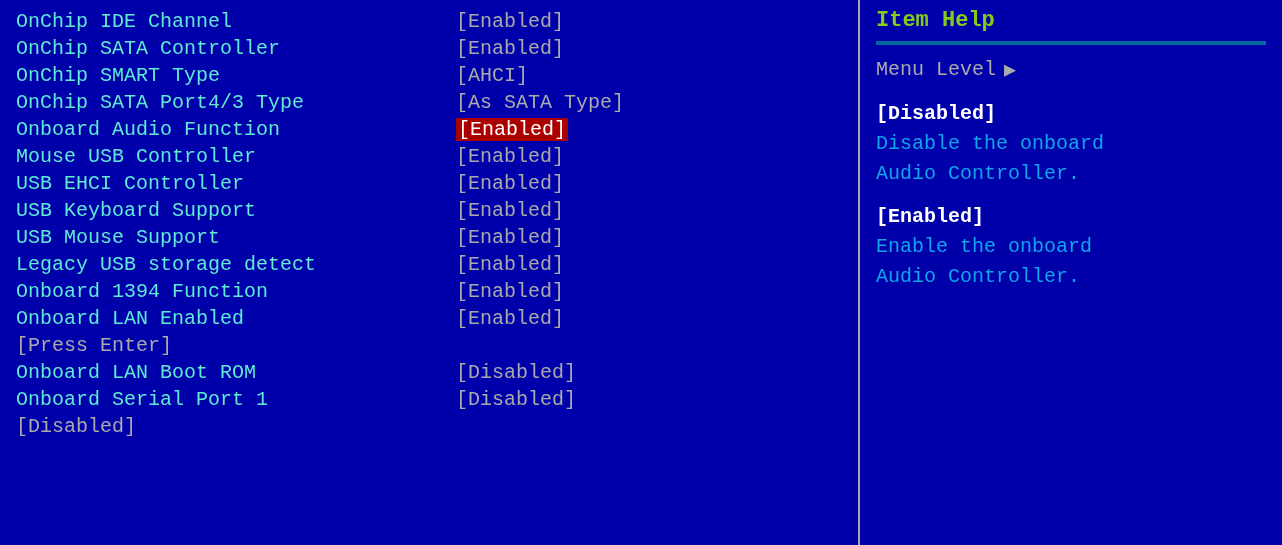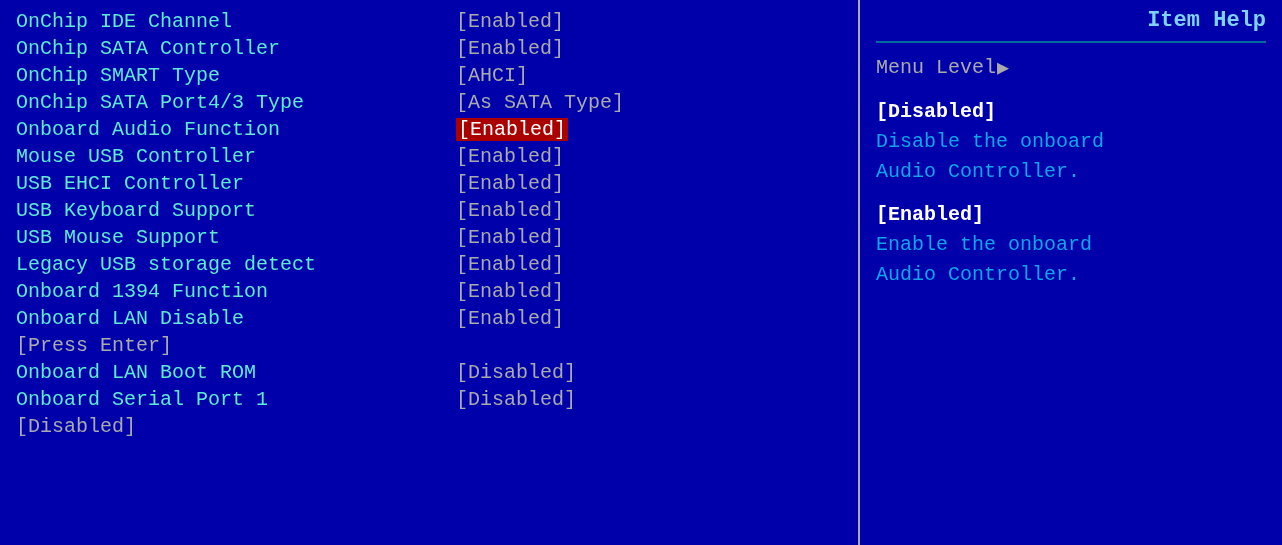--- a/index.html
+++ b/index.html
@@ -58,38 +58,38 @@
       color: #AAAAAA;
     }
 
     .row-value.highlighted {
       background-color: #AA0000;
       color: #FFFFFF;
       padding: 0 2px;
     }
 
     .right-title {
-      color: #7dd3fc;
+      color: #84cc16;
       font-weight: bold;
       font-size: 22px;
-      text-align: right;
-      border-bottom: 2px solid #0369a1;
+      text-align: left;
+      border-bottom: 4px solid #0369a1;
       padding-bottom: 8px;
       margin-bottom: 12px;
     }
 
     .menu-level-row {
       display: flex;
       align-items: center;
       color: #AAAAAA;
       margin-bottom: 20px;
     }
 
     .menu-level-label {
-      margin-right: 1px;
+      margin-right: 8px;
     }
 
     .menu-level-arrow {
       color: #AAAAAA;
     }
 
     .help-section {
       margin-bottom: 16px;
     }
 
@@ -148,21 +148,21 @@
       </div>
       <div class="bios-row">
         <span class="row-label">Legacy USB storage detect</span>
         <span class="row-value">[Enabled]</span>
       </div>
       <div class="bios-row">
         <span class="row-label">Onboard 1394 Function</span>
         <span class="row-value">[Enabled]</span>
       </div>
       <div class="bios-row">
-        <span class="row-label">Onboard LAN Disable</span>
+        <span class="row-label">Onboard LAN Enabled</span>
         <span class="row-value">[Enabled]</span>
       </div>
       <div class="bios-row">
         <span class="row-value">[Press Enter]</span>
       </div>
       <div class="bios-row">
         <span class="row-label">Onboard LAN Boot ROM</span>
         <span class="row-value">[Disabled]</span>
       </div>
       <div class="bios-row">

